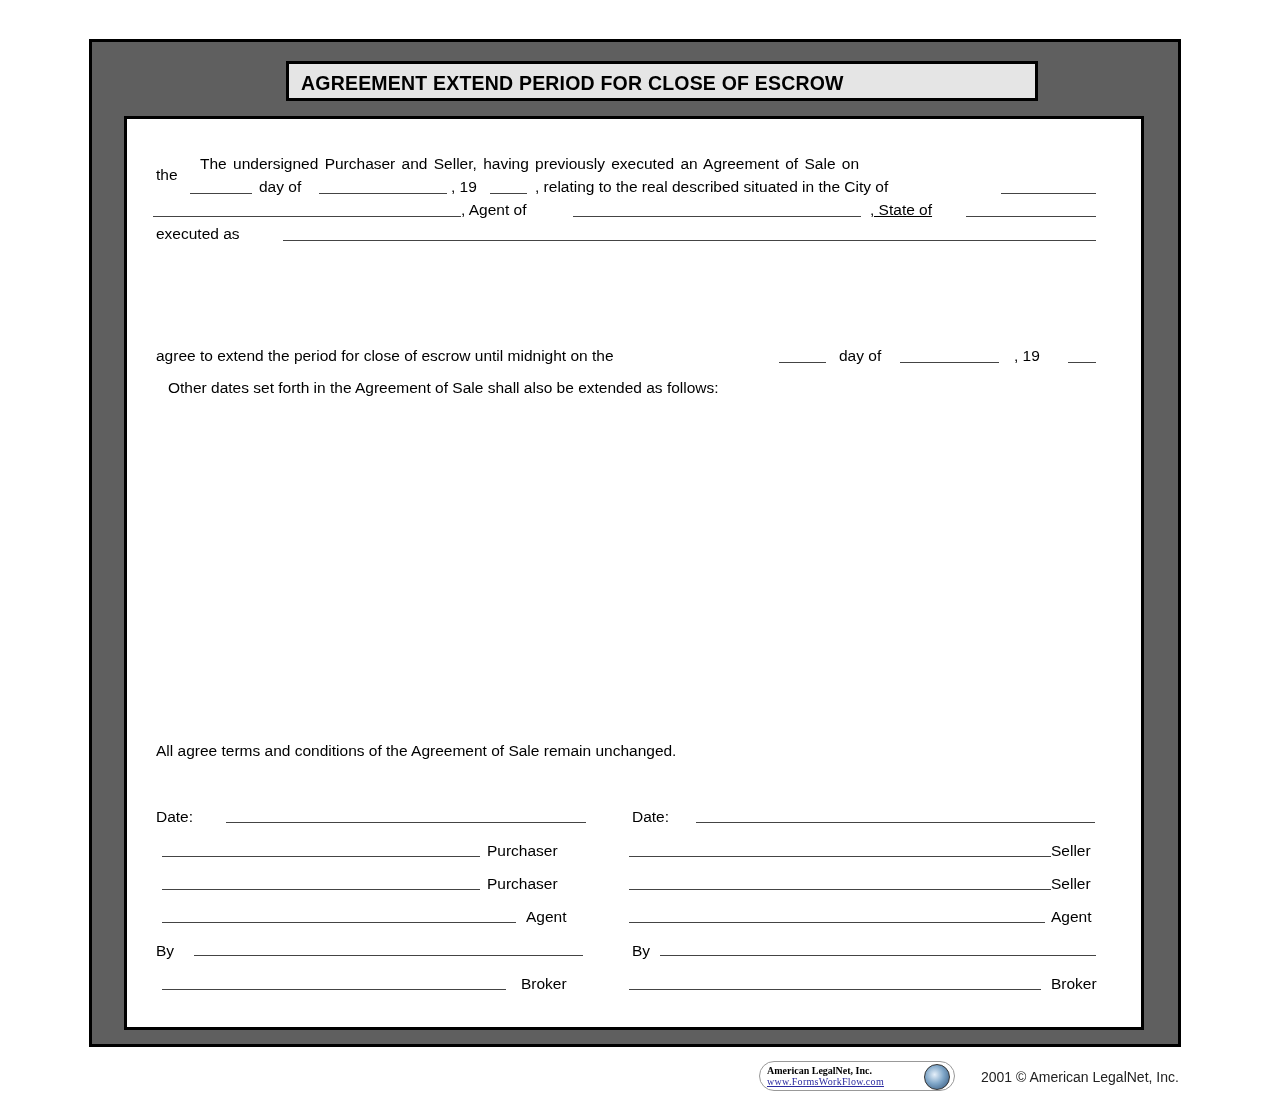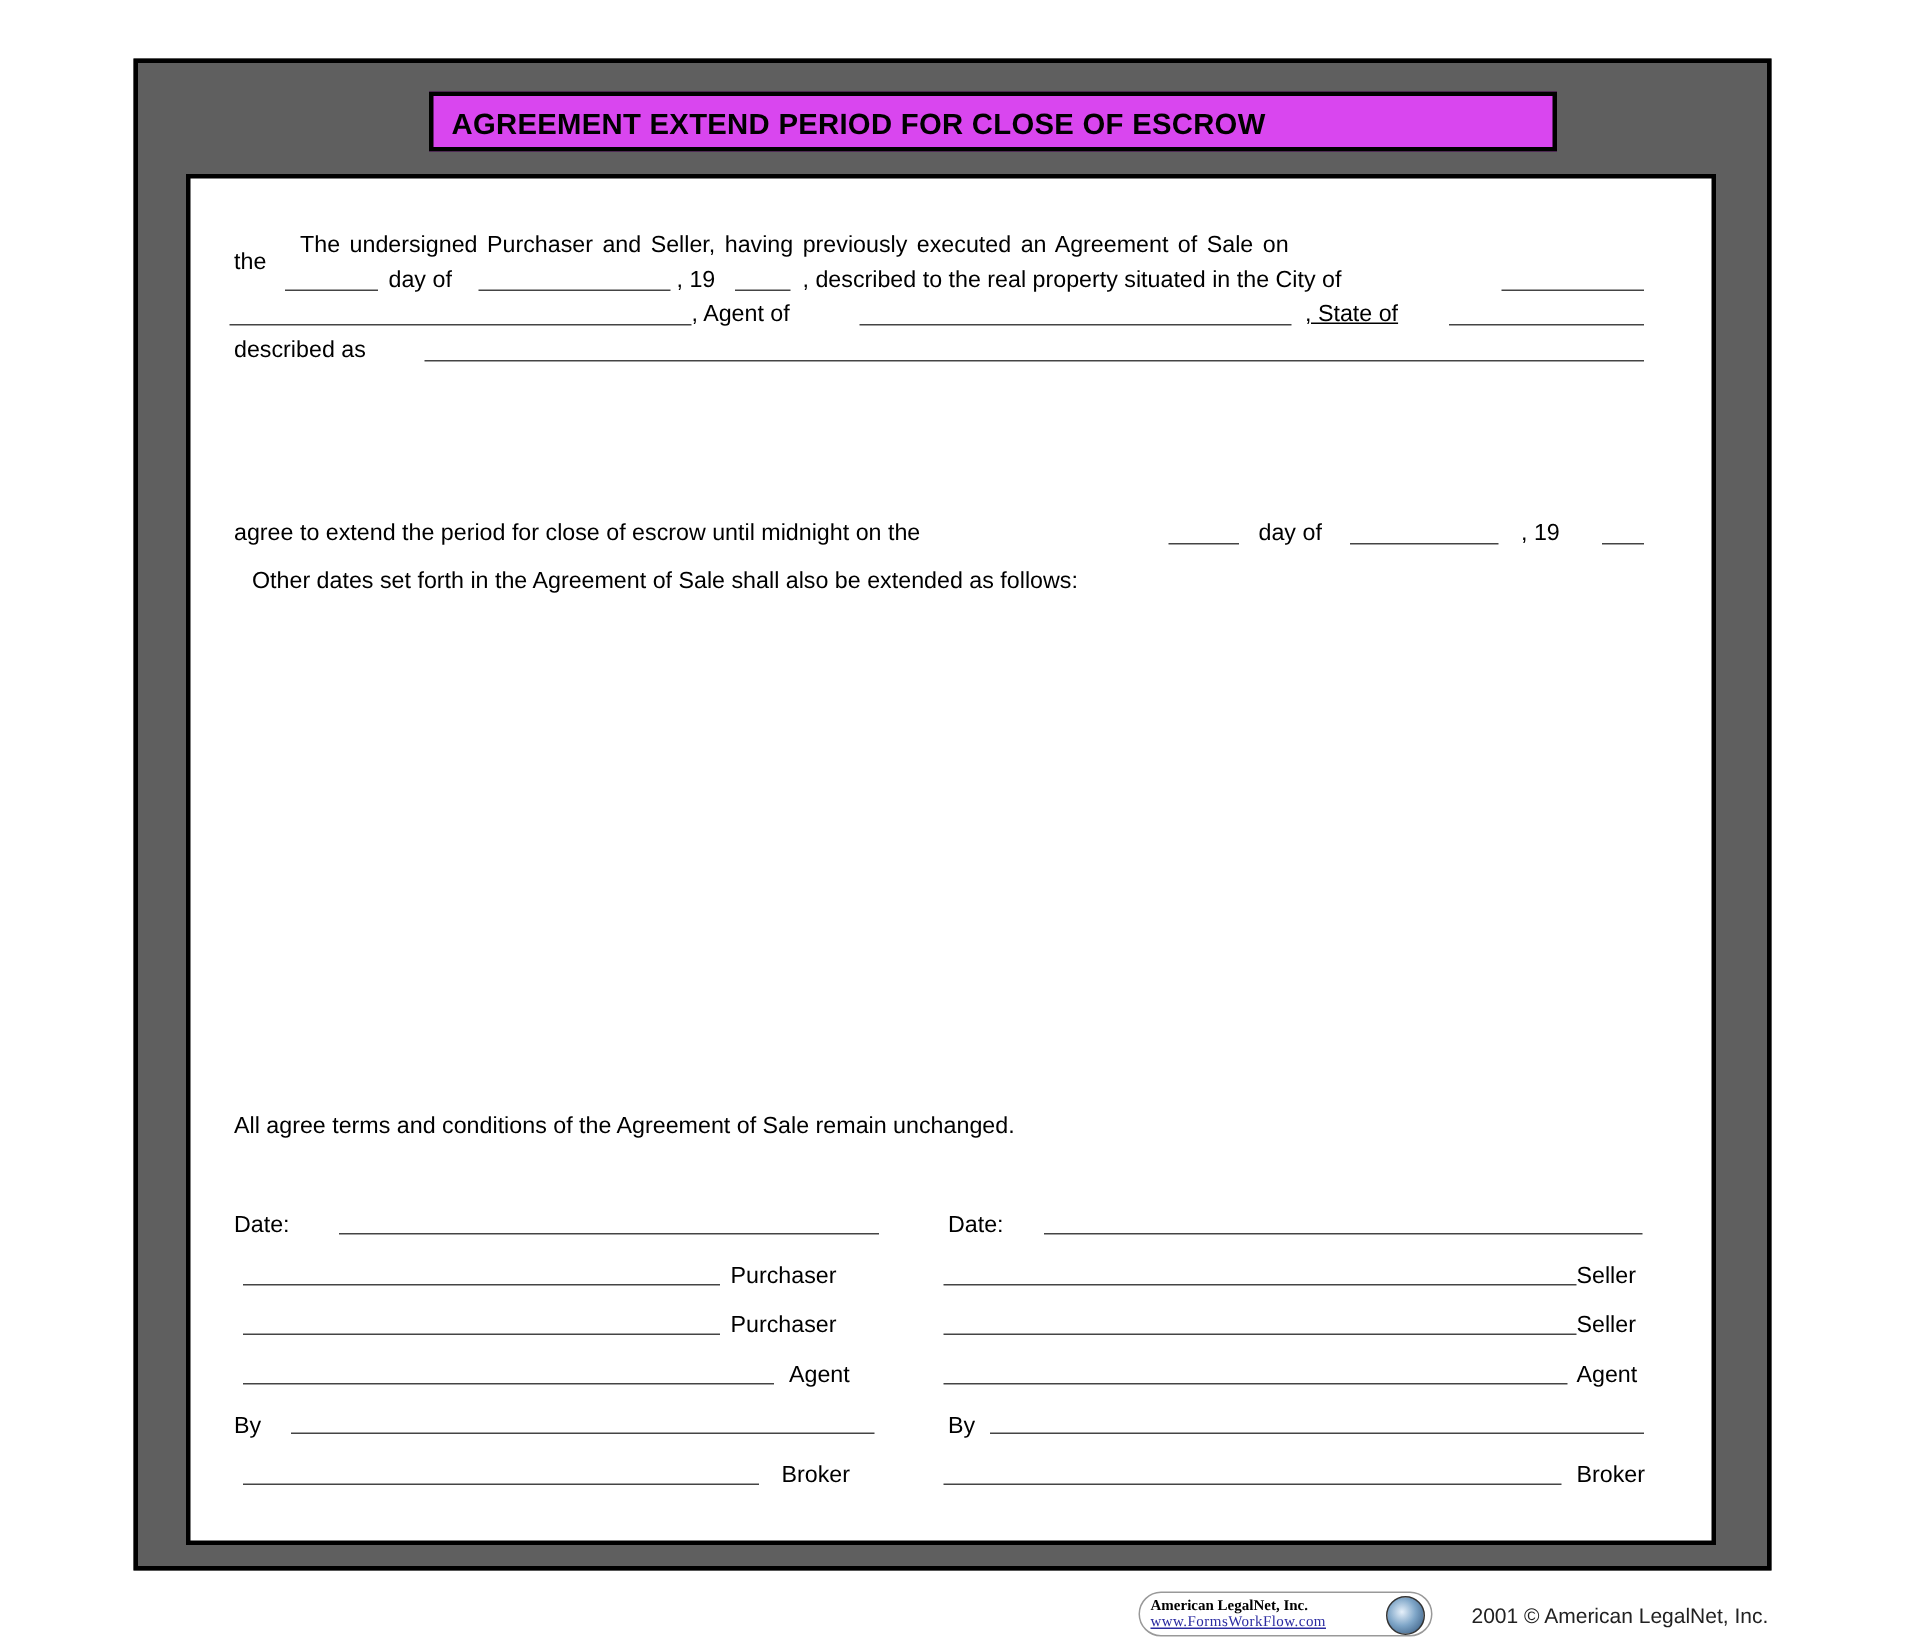--- a/index.html
+++ b/index.html
@@ -1,18 +1,18 @@
 <!DOCTYPE html>
 <html><head>
 <meta charset="utf-8">
 <style>
   html, body { margin:0; padding:0; background:#ffffff; }
   body { width:1275px; height:1100px; position:relative; font-family:"Liberation Sans", sans-serif; color:#000; overflow:hidden; }
   .frame { position:absolute; left:89px; top:39px; width:1086px; height:1002px; background:#5f5f5f; border:3px solid #000; box-sizing:content-box; }
-  .title-box { position:absolute; left:286px; top:61px; width:746px; height:34px; background:#d946ef; border:3px solid #000; }
+  .title-box { position:absolute; left:286px; top:61px; width:746px; height:34px; background:#e5e5e5; border:3px solid #000; }
   .title-text { position:absolute; left:12px; top:8px; font-size:19.5px; font-weight:bold; letter-spacing:0.2px; white-space:nowrap; }
   .panel { position:absolute; left:124px; top:116px; width:1014px; height:908px; background:#fff; border:3px solid #000; }
   .t { position:absolute; font-size:15.5px; white-space:nowrap; }
   .ln { position:absolute; height:0; border-bottom:1.2px solid #444; }
   .footer-logo { position:absolute; left:759px; top:1061px; width:194px; height:28px; border:1px solid #999; border-radius:15px; background:#fff; }
   .logo-name { position:absolute; left:7px; top:3px; font-family:"Liberation Serif", serif; font-weight:bold; font-size:10px; }
   .logo-url { position:absolute; left:7px; top:14px; font-family:"Liberation Serif", serif; font-size:10px; color:#2a2aa0; text-decoration:underline; letter-spacing:0.3px; }
   .globe { position:absolute; right:4px; top:2px; width:24px; height:24px; border-radius:50%; background:radial-gradient(circle at 40% 40%, #e6f0fa 0%, #7fa6c8 45%, #2b4d73 100%); border:1px solid #333; }
   .copyright { position:absolute; left:981px; top:1069px; font-size:14px; color:#222; white-space:nowrap; }
 </style>
@@ -28,30 +28,30 @@
 <div class="panel"></div>
 
 <span class="t" style="left:156px;top:155px;word-spacing:2px;margin-left:44px;">The undersigned Purchaser  and  Seller,  having  previously  executed  an  Agreement  of  Sale  on</span>
 
 <span class="t" style="left:156px;top:166px;">the</span>
 <div class="ln" style="left:190px;top:193px;width:62px;"></div>
 <span class="t" style="left:259px;top:178px;">day of</span>
 <div class="ln" style="left:319px;top:193px;width:128px;"></div>
 <span class="t" style="left:451px;top:178px;">, 19</span>
 <div class="ln" style="left:490px;top:193px;width:37px;"></div>
-<span class="t" style="left:535px;top:178px;">, described to the real property situated in the City of</span>
+<span class="t" style="left:535px;top:178px;">, relating to the real described situated in the City of</span>
 <div class="ln" style="left:1001px;top:193px;width:95px;"></div>
 
 <div class="ln" style="left:153px;top:216px;width:308px;"></div>
 <span class="t" style="left:461px;top:201px;">, Agent of</span>
 <div class="ln" style="left:573px;top:216px;width:288px;"></div>
 <span class="t" style="left:870px;top:201px;text-decoration:underline;">, State of</span>
 <div class="ln" style="left:966px;top:216px;width:130px;"></div>
 
-<span class="t" style="left:156px;top:225px;">described as</span>
+<span class="t" style="left:156px;top:225px;">executed as</span>
 <div class="ln" style="left:283px;top:240px;width:813px;"></div>
 
 <span class="t" style="left:156px;top:347px;">agree to extend the period for close of escrow until midnight on the</span>
 <div class="ln" style="left:779px;top:362px;width:47px;"></div>
 <span class="t" style="left:839px;top:347px;">day of</span>
 <div class="ln" style="left:900px;top:362px;width:99px;"></div>
 <span class="t" style="left:1014px;top:347px;">, 19</span>
 <div class="ln" style="left:1068px;top:362px;width:28px;"></div>
 
 <span class="t" style="left:168px;top:379px;text-align:center;">Other dates set forth in the Agreement of Sale shall also be extended as follows:</span>

